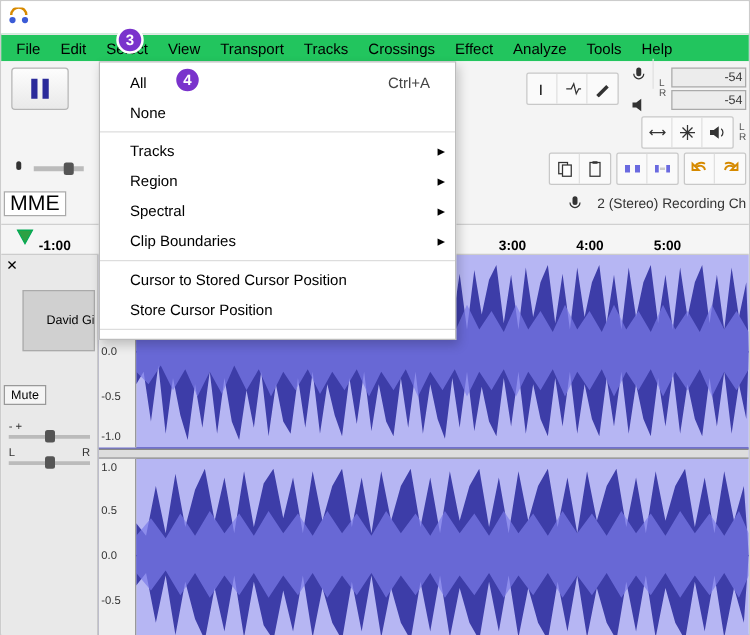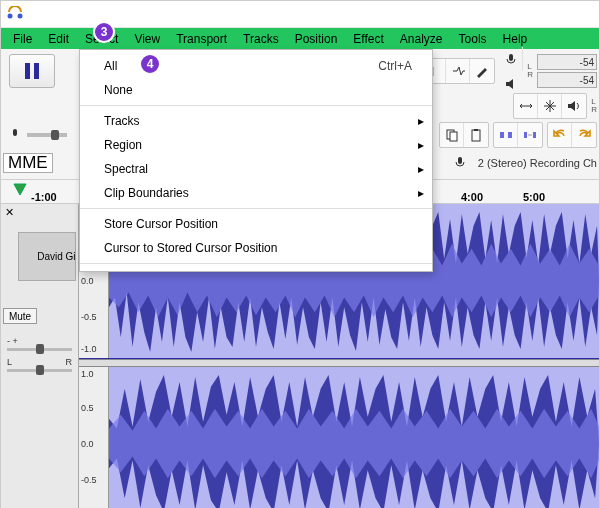--- a/index.html
+++ b/index.html
@@ -32,21 +32,21 @@
   .microw .slider { width: 40px; height: 4px; background: #bbb; position: relative; }
   .microw .slider::after { content:""; position:absolute; top:-3px; left:60%; width:8px; height:10px; background:#555; border-radius:2px; }
   .host { width: 50px; height: 20px; border: 1px solid #aaa; background: #fff; display:flex; align-items:center; padding:0 4px; font-size:17px; }
   .devlabel { font-size:11px; color:#333; margin-left:8px; display:flex; align-items:flex-end; gap:4px;}
   .undo svg{display:block;}
 
   
   .badge { position:absolute; width:22px; height:22px; border-radius:50%; background:#7a33cc; color:#fff; font-weight:bold; font-size:12px; display:flex; align-items:center; justify-content:center; border:2px solid #fff; z-index:60; }
 
   
-  .dropdown { position:absolute; left:78px; top:48px; width:354px; background:#fff; border:1px solid #bcbcbc; box-shadow:2px 4px 8px rgba(0,0,0,0.2); z-index:50; padding:4px 0; }
+  .dropdown { position:absolute; left:78px; top:48px; width:286px; background:#fff; border:1px solid #bcbcbc; box-shadow:2px 4px 8px rgba(0,0,0,0.2); z-index:50; padding:4px 0; }
   .dropdown .ditem { display:flex; align-items:center; height:24px; padding:0 20px 0 24px; font-size:12px; position:relative; }
   .dropdown .ditem.sep { height:0; border-top:1px solid #ddd; margin:3px 0; padding:0; }
   .dropdown .ditem .shortcut { margin-left:auto; color:#444; }
   .dropdown .ditem .arrow { position:absolute; right:8px; }
 
   
   .ruler { position:relative; height:24px; background:#f5f5f5; border-bottom:1px solid #ccc; display:flex; align-items:flex-end; }
   .ruler .playhead { position:absolute; left:12px; top:3px; }
   .ruler .tick { position:absolute; bottom:0; font-size:11px; font-weight:bold; color:#000;}
 
@@ -86,21 +86,21 @@
     </span>
   </div>
 
   <div class="menubar">
     <span class="menuitem">File</span>
     <span class="menuitem">Edit</span>
     <span class="menuitem">Select</span>
     <span class="menuitem">View</span>
     <span class="menuitem">Transport</span>
     <span class="menuitem">Tracks</span>
-    <span class="menuitem">Position</span>
+    <span class="menuitem">Crossings</span>
     <span class="menuitem">Effect</span>
     <span class="menuitem">Analyze</span>
     <span class="menuitem">Tools</span>
     <span class="menuitem">Help</span>
   </div>
 
   <div class="toolbars">
     <div class="trow">
       <div class="pausebtn">
         <div class="bars">
@@ -328,24 +328,24 @@
     <div class="ditem">
         <span>Spectral</span>
         <span class="arrow">▸</span>
       </div>
     <div class="ditem">
         <span>Clip Boundaries</span>
         <span class="arrow">▸</span>
       </div>
     <div class="ditem sep"></div>
     <div class="ditem">
+        <span>Cursor to Stored Cursor Position</span>
+      </div>
+    <div class="ditem">
         <span>Store Cursor Position</span>
-      </div>
-    <div class="ditem">
-        <span>Cursor to Stored Cursor Position</span>
       </div>
     <div class="ditem sep"></div>
   </div>
 
   <div class="badge" style="left:92px; top:20px;">3</div>
   <div class="badge" style="left:138px; top:52px;">4</div>
 
 </div>
 
 </body></html>

